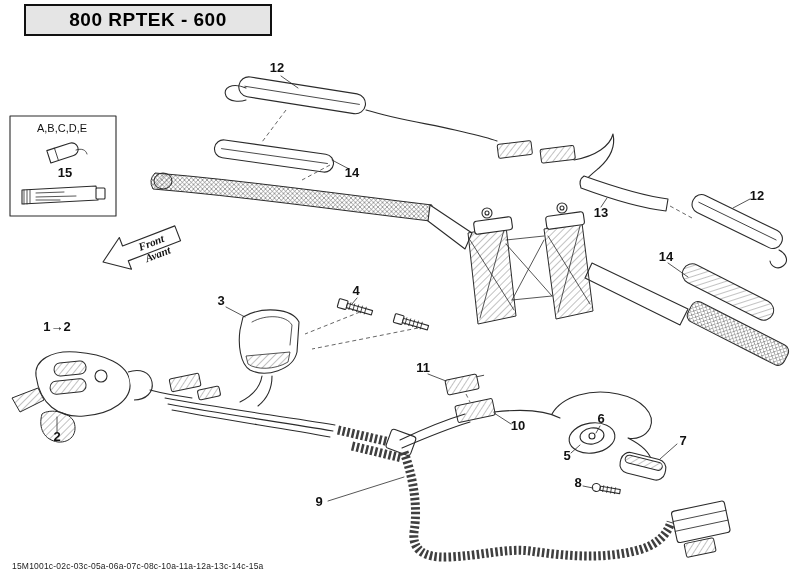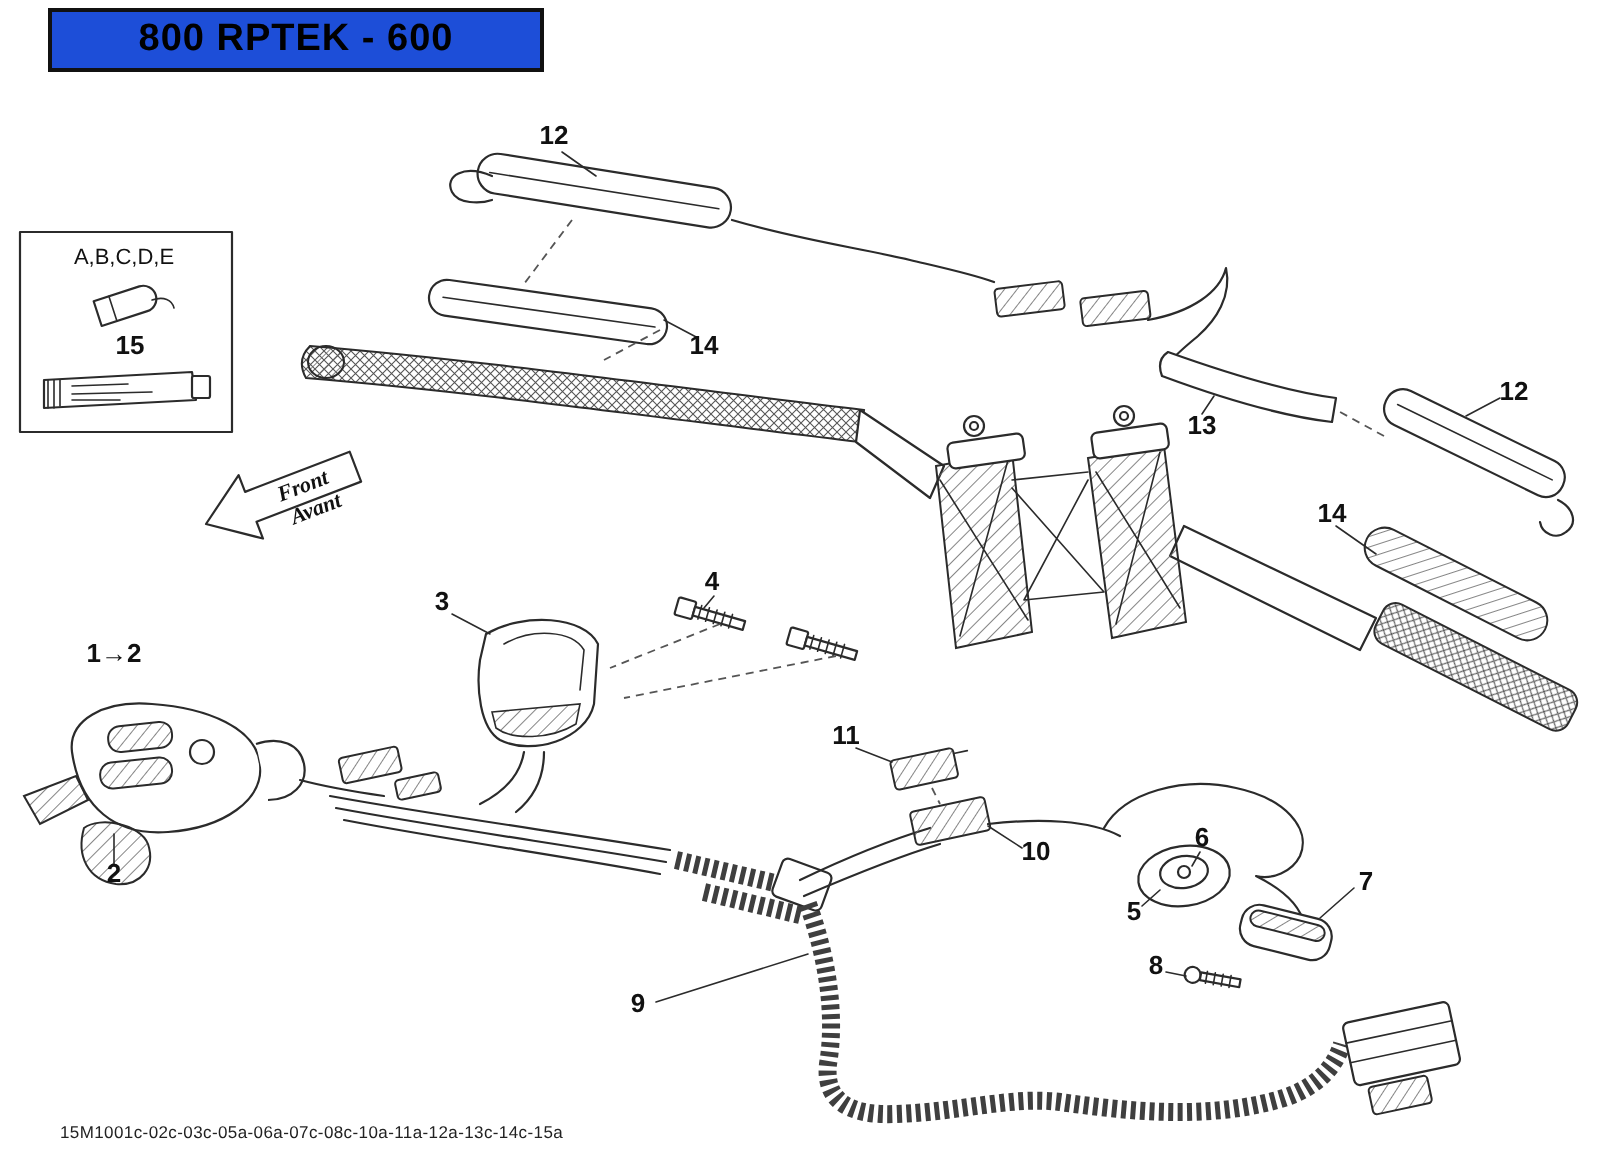--- a/index.html
+++ b/index.html
@@ -1,22 +1,22 @@
 <!DOCTYPE html>
 <html><head>
 <meta charset="utf-8">
 <style>
   html,body{margin:0;padding:0;background:#fff;}
   #stage{position:relative;width:800px;height:584px;background:#fff;overflow:hidden;
          font-family:"Liberation Sans",sans-serif;}
   #drawing{position:absolute;left:0;top:0;}
   .title-box{position:absolute;left:24px;top:4px;width:232px;border:2px solid #111;
-             background:#1d4ed8;text-align:center;padding:3px 6px;
+             background:#e5e5e5;text-align:center;padding:3px 6px;
              font:bold 19px "Liberation Sans",sans-serif;letter-spacing:.5px;color:#000;}
-  .part-code{position:absolute;left:30px;top:561px;
+  .part-code{position:absolute;left:12px;top:561px;
              font:8.5px "Liberation Sans",sans-serif;color:#222;letter-spacing:.2px;}
   
   .ln{fill:none;stroke:#2b2b2b;stroke-width:1.1;stroke-linecap:round;stroke-linejoin:round;}
   .thin{stroke-width:.8;}
   .fillw{fill:#fff;stroke:#2b2b2b;stroke-width:1.1;stroke-linejoin:round;}
   .dash{fill:none;stroke:#555;stroke-width:.9;stroke-dasharray:4 3;}
   .rib{fill:none;stroke:#3f3f3f;stroke-width:9;stroke-dasharray:2.5 2.2;stroke-linecap:butt;}
   .co{font-family:"Liberation Sans",sans-serif;font-size:13px;font-weight:bold;fill:#111;text-anchor:middle;}
   .insetlabel{font-family:"Liberation Sans",sans-serif;font-size:11px;fill:#111;text-anchor:middle;}
   .dirtext{font-family:"Liberation Serif",serif;font-style:italic;font-weight:bold;font-size:11px;fill:#111;text-anchor:middle;}

